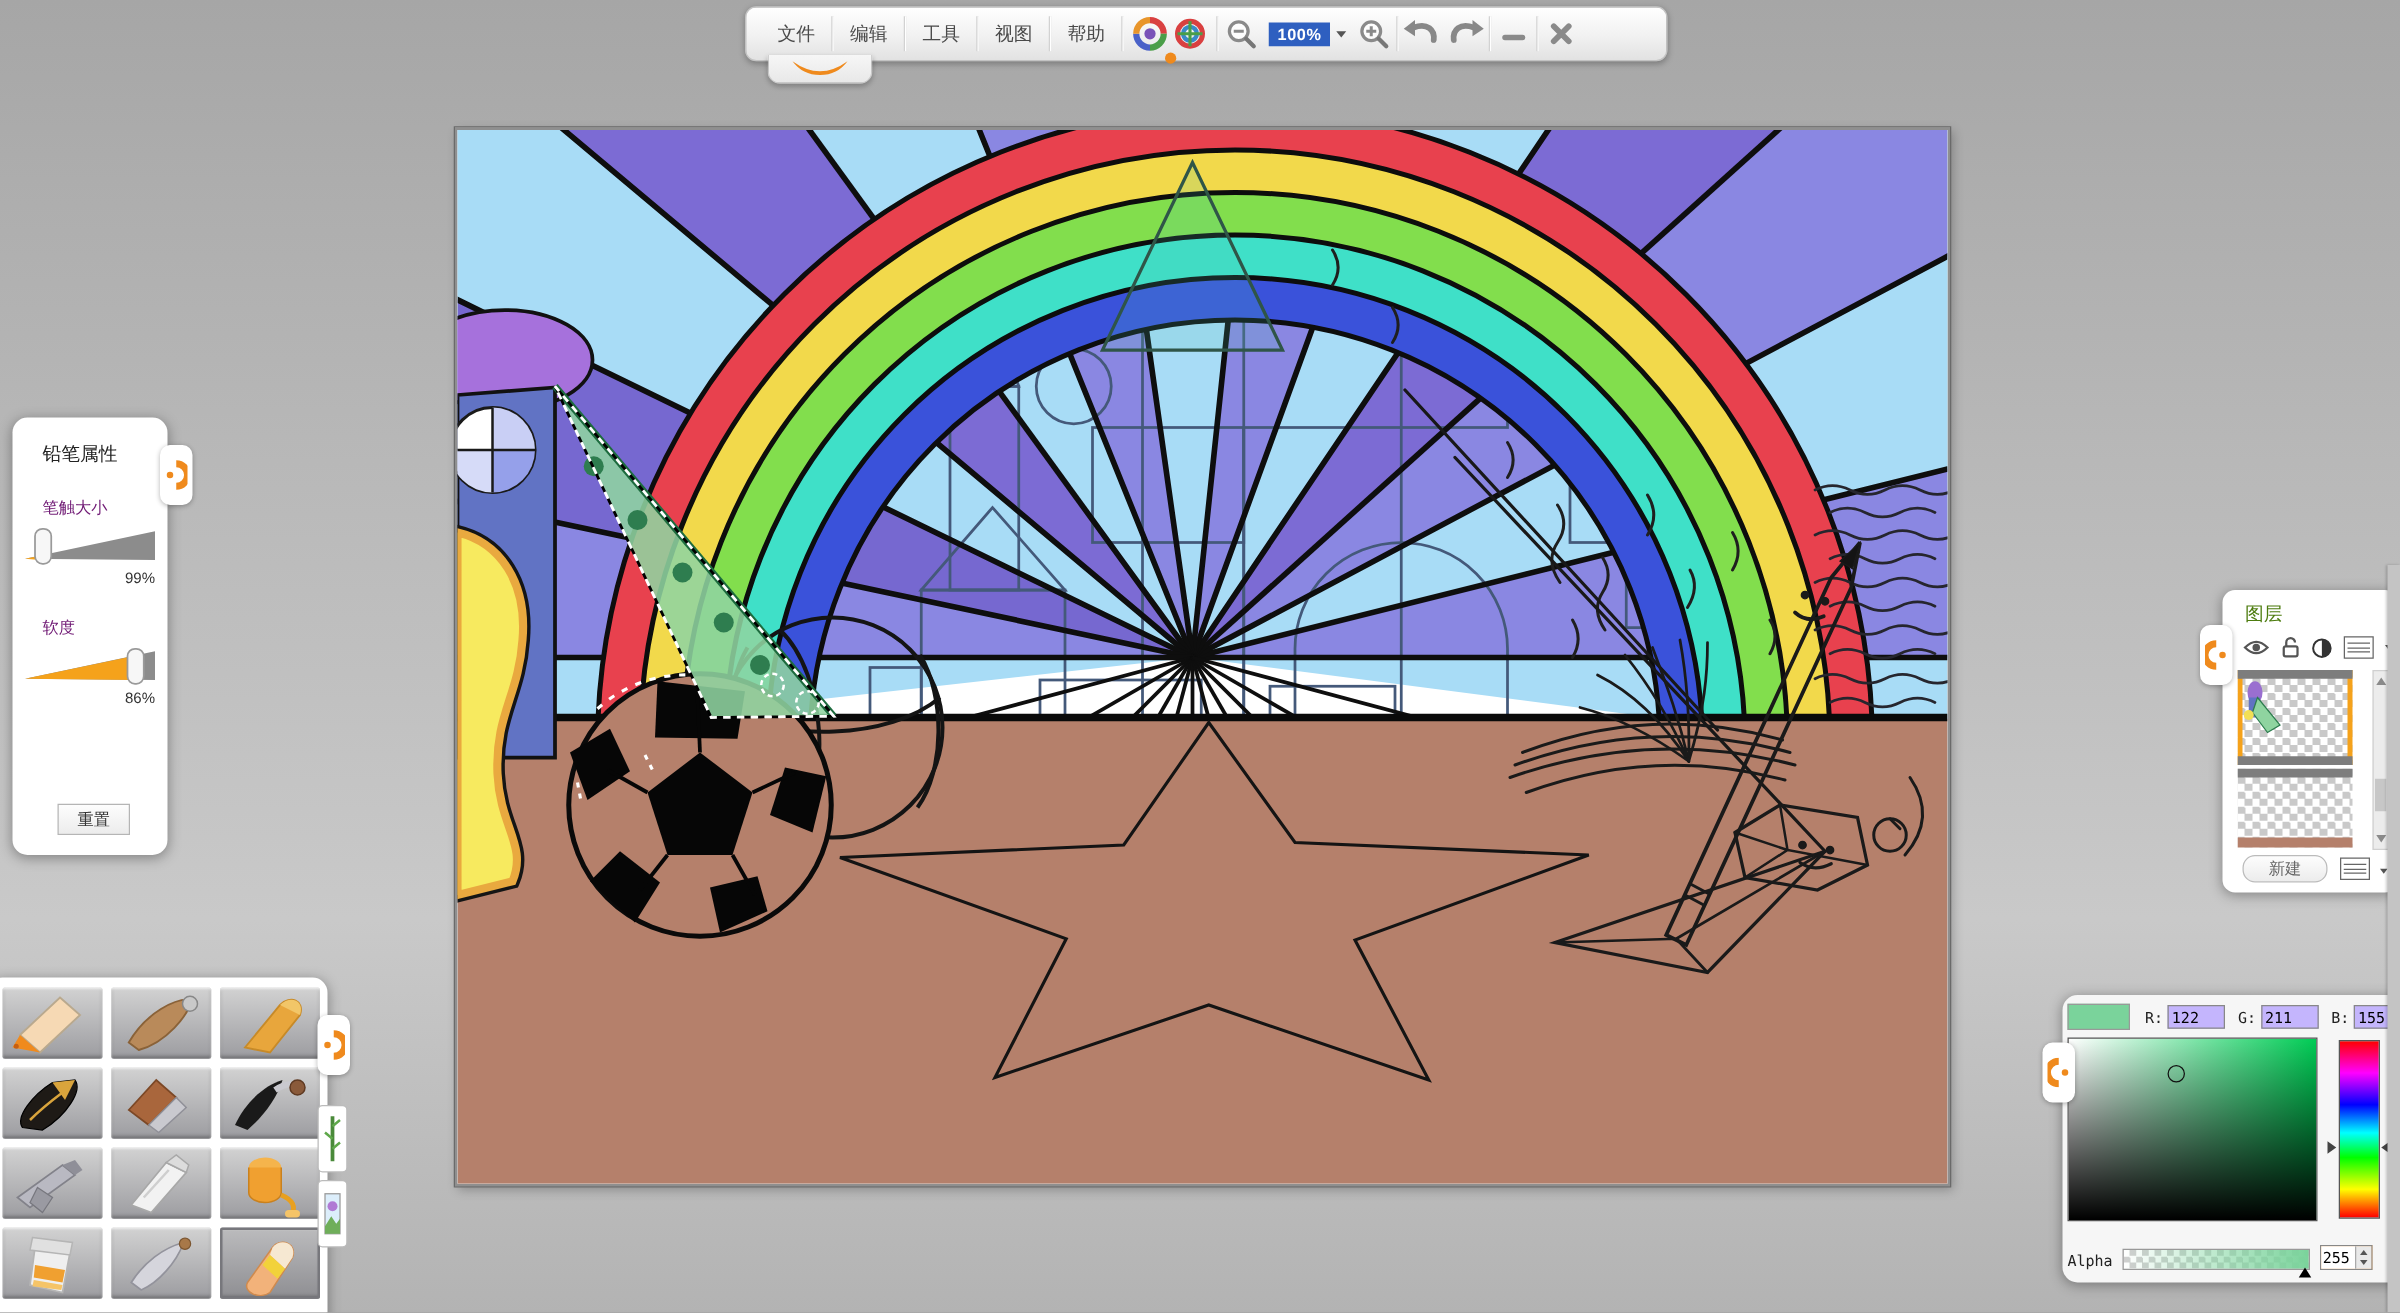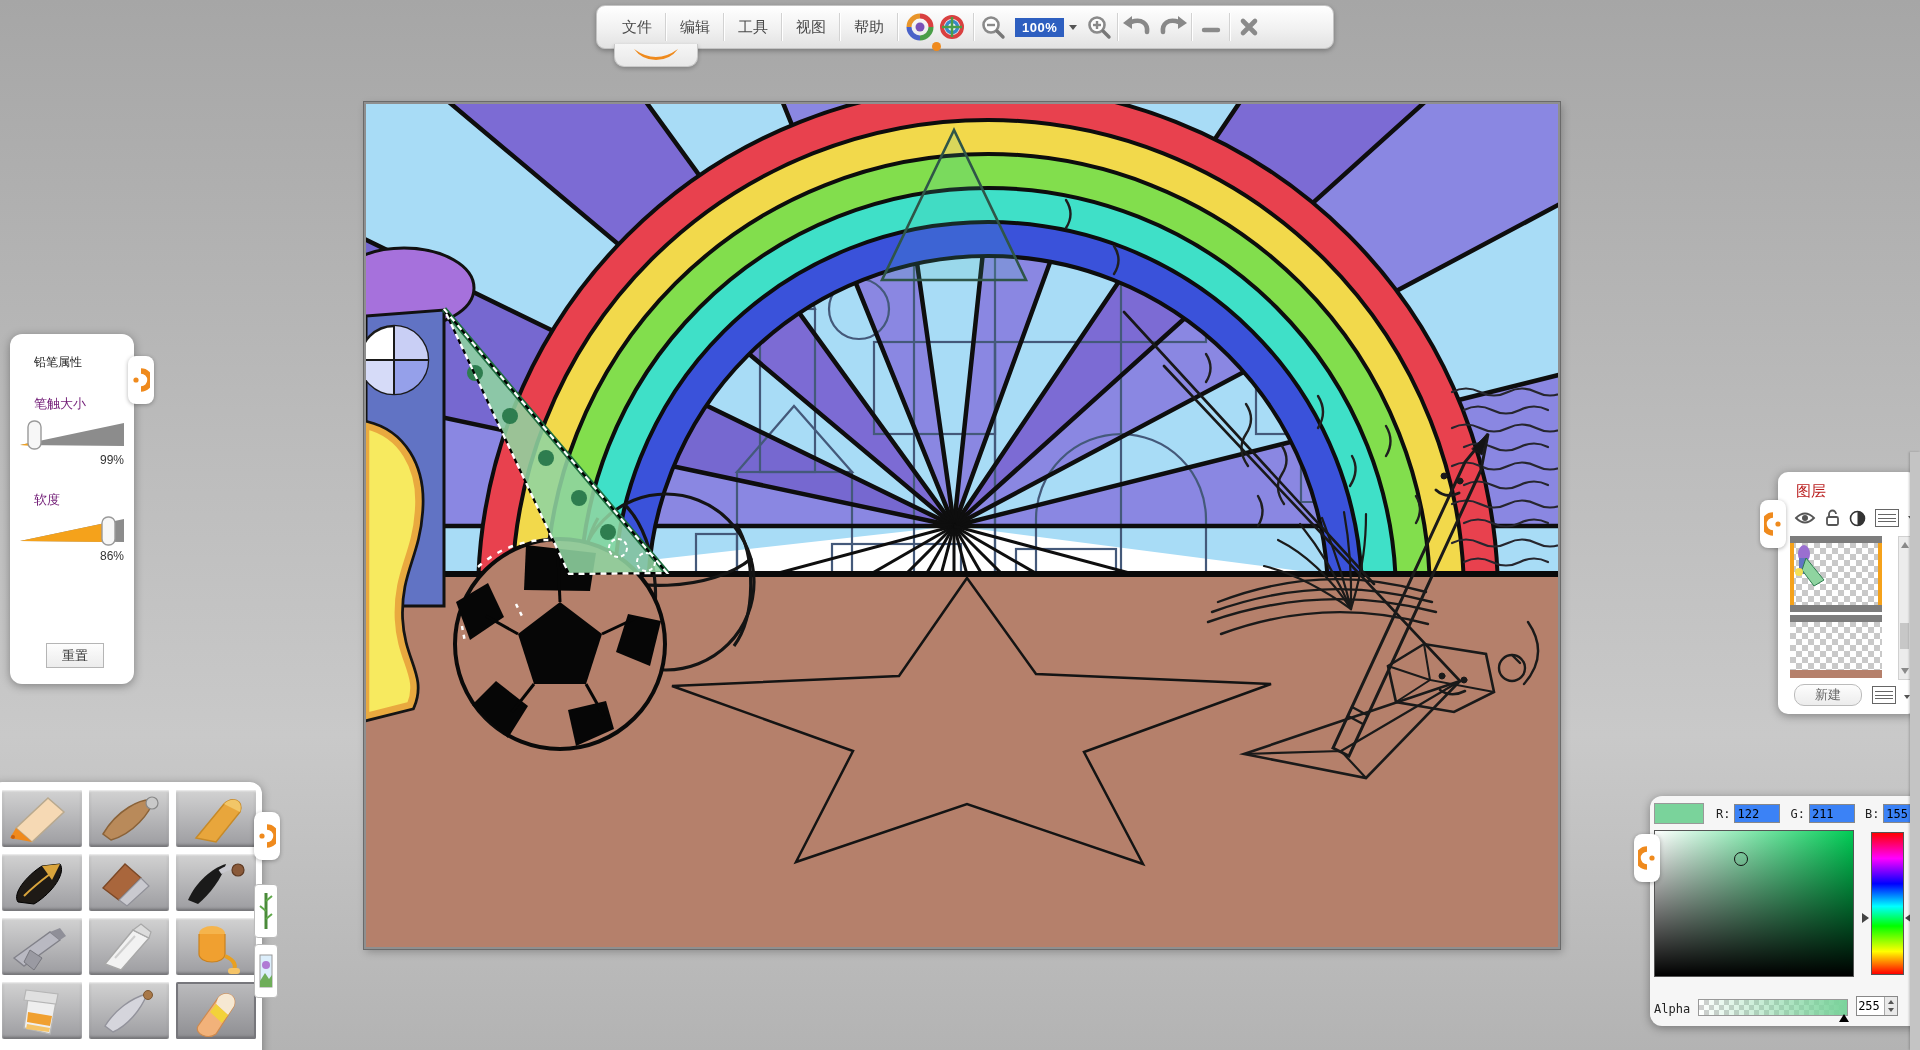--- a/index.html
+++ b/index.html
@@ -27,59 +27,59 @@
   .logo-tab{position:absolute;left:614px;top:44px;width:82px;height:22px;background:linear-gradient(#f6f6f6,#e8e8e8);
     border:1px solid #c9c9c9;border-top:none;border-radius:0 0 10px 10px;box-shadow:0 2px 4px rgba(0,0,0,.22);
     display:flex;align-items:center;justify-content:center;}
   
   .panel{position:absolute;background:#fff;border-radius:12px;
     box-shadow:0 2px 10px rgba(0,0,0,.35);}
   .otab{position:absolute;width:26px;height:48px;background:#fff;border-radius:8px;
     box-shadow:0 1px 4px rgba(0,0,0,.3);display:flex;align-items:center;justify-content:center;}
   
   .pencil-panel{left:10px;top:334px;width:124px;height:350px;}
-  .pp-title{margin:20px 0 0 24px;font-size:12px;color:#222;}
+  .pp-title{margin:20px 0 0 24px;font-size:15px;color:#222;}
   .pp-label{margin:24px 0 0 24px;font-size:13px;color:#701a75;}
   .pp-slider{position:relative;margin:6px 8px 0 8px;height:34px;}
   .pp-val{text-align:right;margin-right:10px;font-size:12px;color:#333;}
   .pp-reset{position:absolute;left:36px;bottom:16px;width:56px;height:23px;border:1px solid #b5b5b5;
     border-radius:0;background:linear-gradient(#fdfdfd,#ececec);font-size:13px;color:#333;
     display:flex;align-items:center;justify-content:center;cursor:pointer;}
   
   .palette{left:-10px;top:782px;width:272px;height:290px;border-radius:12px;}
   .pal-grid{display:grid;grid-template-columns:repeat(3,80px);grid-auto-rows:57px;gap:7px;padding:8px 0 0 12px;}
   .tool{background:linear-gradient(#d2d2d2,#9c9ca0);border-radius:2px;
     box-shadow:inset 0 1px 2px rgba(255,255,255,.75), inset 0 -2px 3px rgba(0,0,0,.3);
     display:flex;align-items:center;justify-content:center;cursor:pointer;}
   .tool.selected{background:linear-gradient(#bcbcbe,#8e8e92);outline:2px solid #77777c;outline-offset:-2px;}
   .side-btn{position:absolute;width:22px;height:52px;background:#fff;border:1px solid #bbb;border-radius:4px;
     display:flex;align-items:center;justify-content:center;cursor:pointer;}
   
   .layers-panel{left:1778px;top:472px;width:140px;height:242px;border-radius:10px;}
-  .lp-title{margin:10px 0 0 18px;font-size:15px;color:#b91c1c;}
+  .lp-title{margin:10px 0 0 18px;font-size:15px;color:#4d7c0f;}
   .lp-icons{display:flex;align-items:center;gap:9px;margin:8px 0 0 16px;}
   .lp-body{position:absolute;left:12px;top:64px;width:100px;height:142px;overflow:hidden;}
   .thumb{position:relative;width:92px;height:76px;margin-bottom:3px;}
   .checker{background-image:conic-gradient(#c9c9c9 25%,#fff 0 50%,#c9c9c9 0 75%,#fff 0);background-size:12px 12px;}
   .thumb .cap{position:absolute;left:0;width:100%;height:7px;background:#7d7d7d;}
   .thumb.sel{outline:4px solid #f5a21b;outline-offset:-4px;}
   .lp-scroll{position:absolute;right:5px;top:64px;width:13px;height:142px;background:#ececec;border:1px solid #d0d0d0;}
   .lp-thumbbar{position:absolute;left:1px;top:86px;width:9px;height:26px;background:#c7c7c7;}
   .arrow-up,.arrow-dn{position:absolute;left:2px;width:0;height:0;border-left:4px solid transparent;border-right:4px solid transparent;}
   .arrow-up{top:5px;border-bottom:6px solid #8a8a8a;}
   .arrow-dn{bottom:5px;border-top:6px solid #8a8a8a;}
   .lp-new{position:absolute;left:16px;bottom:8px;width:66px;height:20px;border:1px solid #bbb;border-radius:10px;
     background:linear-gradient(#fdfdfd,#ececec);font-size:13px;color:#666;display:flex;align-items:center;justify-content:center;cursor:pointer;}
   .list-ic{width:18px;height:14px;border:1px solid #666;display:flex;flex-direction:column;justify-content:space-evenly;padding:1px 2px;background:#fff;}
   .list-ic i{display:block;height:1px;background:#666;}
   
   .color-panel{left:1650px;top:796px;width:270px;height:230px;border-radius:12px 0 0 12px;background:#f6f6f6;}
   .cp-row{position:absolute;left:4px;top:7px;display:flex;align-items:center;gap:4px;font-family:"DejaVu Sans Mono","Liberation Mono",monospace;font-size:12px;color:#222;}
   .cp-swatch{width:48px;height:19px;border:1px solid #999;}
-  .cp-input{width:40px;height:17px;border:1px solid #888;background:#3b82f6;font-family:inherit;font-size:12px;padding:0 2px;}
+  .cp-input{width:40px;height:17px;border:1px solid #888;background:#c4b5fd;font-family:inherit;font-size:12px;padding:0 2px;}
   .sv-field{position:absolute;left:4px;top:34px;width:198px;height:145px;border:1px solid #555;
     background:linear-gradient(to bottom,rgba(0,0,0,0),#000),linear-gradient(to right,#fff,#00cc55);}
   .sv-cursor{position:absolute;width:12px;height:12px;border:1.5px solid #111;border-radius:50%;}
   .hue-bar{position:absolute;left:221px;top:36px;width:31px;height:141px;border:1px solid #555;
     background:linear-gradient(180deg,#f00 0%,#f0f 18%,#00f 36%,#0ff 52%,#0f0 66%,#ff0 84%,#f00 100%);}
   .hue-mark{position:absolute;width:0;height:0;border-top:5px solid transparent;border-bottom:5px solid transparent;}
   .alpha-row{position:absolute;left:4px;top:200px;display:flex;align-items:flex-end;gap:8px;
     font-family:"DejaVu Sans Mono","Liberation Mono",monospace;font-size:12px;color:#222;}
   .alpha-bar{position:relative;width:148px;height:15px;border:1px solid #999;
     background-image:linear-gradient(to right,rgba(122,211,155,0),rgba(122,211,155,1)),conic-gradient(#cfcfcf 25%,#fff 0 50%,#cfcfcf 0 75%,#fff 0);

